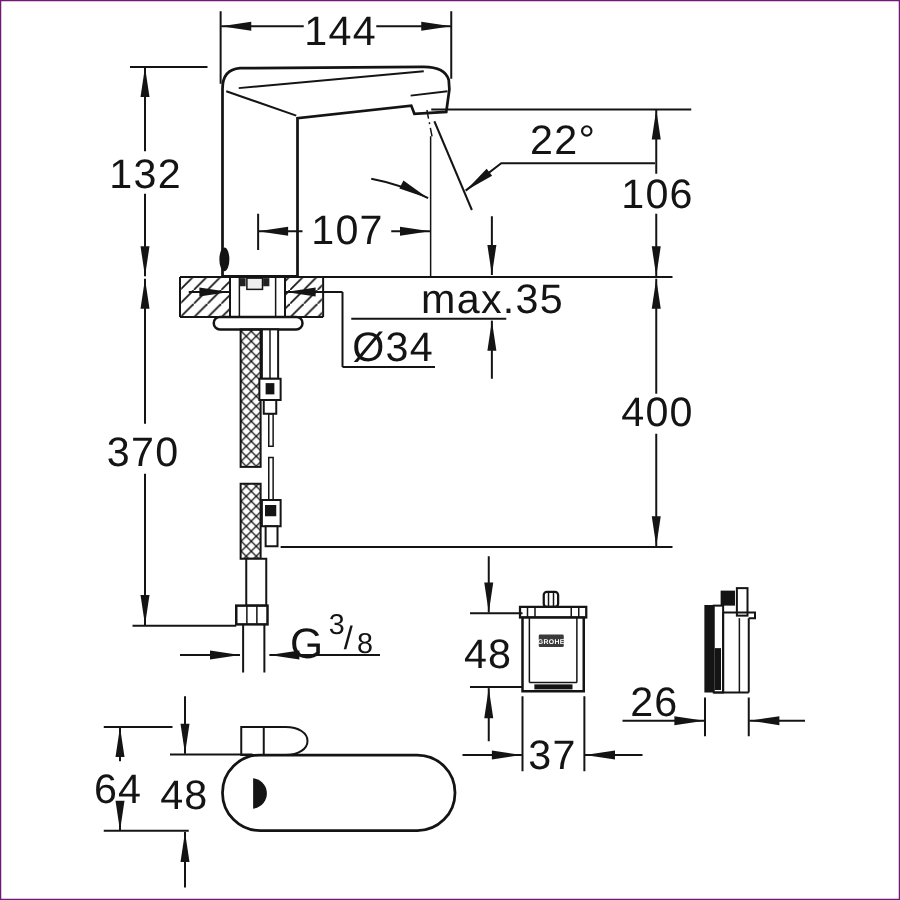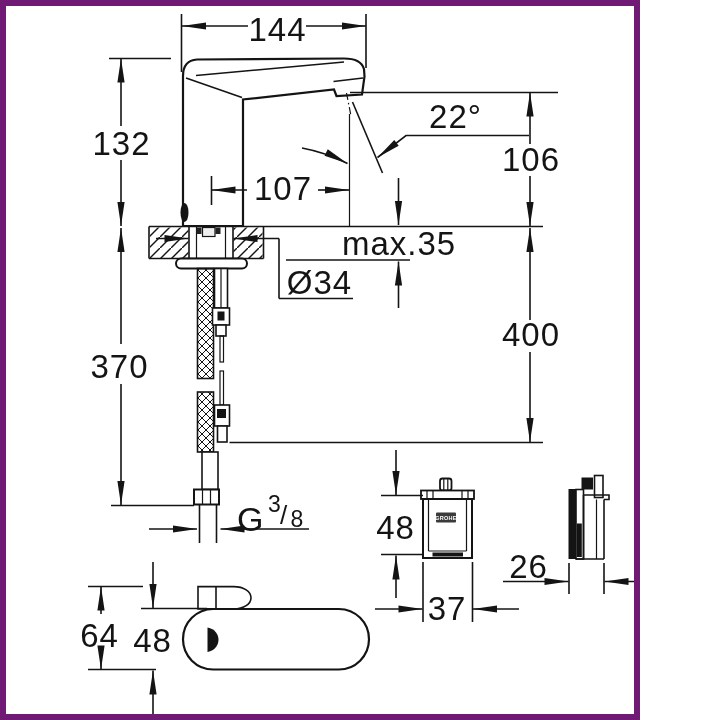--- a/index.html
+++ b/index.html
@@ -1,16 +1,16 @@
 <!DOCTYPE html>
 <html><head>
 <meta charset="utf-8">
 <style>
   html,body{margin:0;padding:0;background:#fff;}
-  #stage{position:relative;width:640px;height:720px;background:#ffffff;border:6px solid #701a75;box-sizing:border-box;overflow:hidden;font-family:"Liberation Sans",sans-serif;}
+  #stage{position:relative;width:720px;height:720px;background:#ffffff;border:1px solid #701a75;box-sizing:border-box;overflow:hidden;font-family:"Liberation Sans",sans-serif;}
   svg{position:absolute;left:0;top:0;}
   svg .ln{stroke:#141414;fill:none;}
   svg .dim{stroke-width:1.6;}
   svg .obj{stroke-width:2.2;}
   svg .obj2{stroke-width:1.6;}
   svg .thin{stroke-width:1.2;}
   svg text{fill:#141414;font-family:"Liberation Sans",sans-serif;font-size:33px;letter-spacing:1px;}
   svg text.small{font-size:23px;letter-spacing:0;}
   svg text.mid{font-size:26px;letter-spacing:0;}
   svg text.logo{font-size:5.5px;fill:#ffffff;font-weight:bold;letter-spacing:.3px;}

